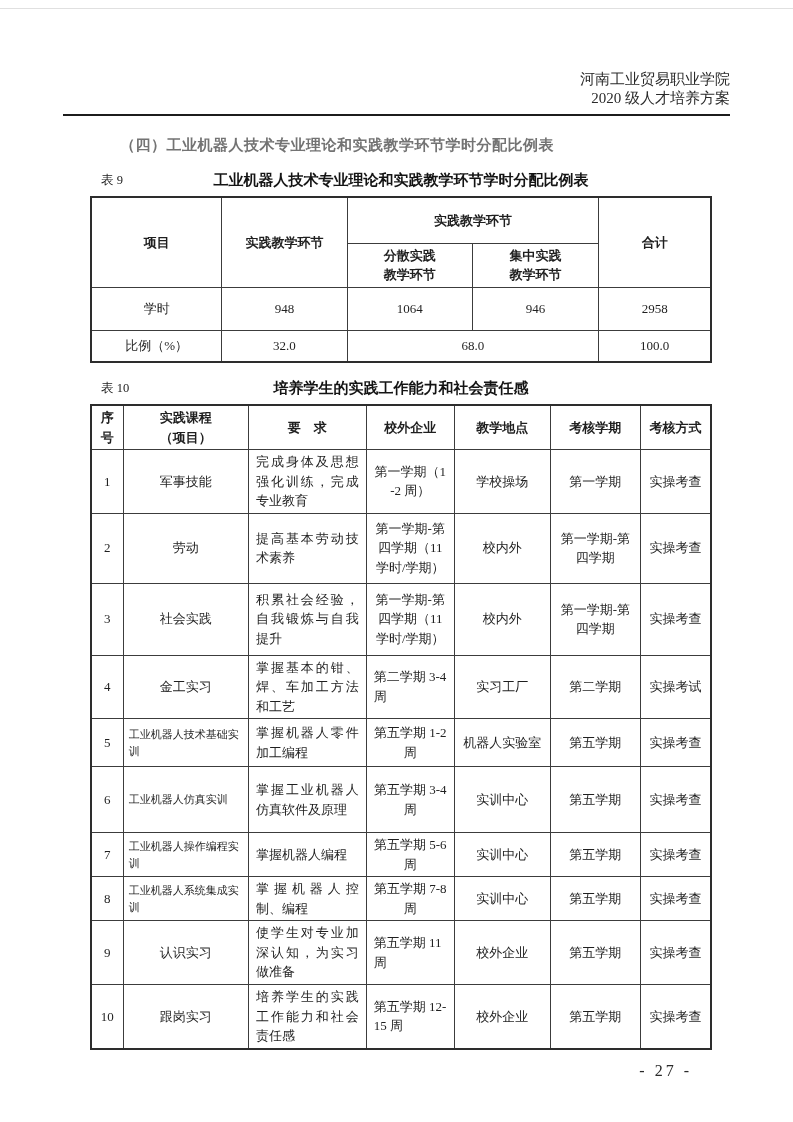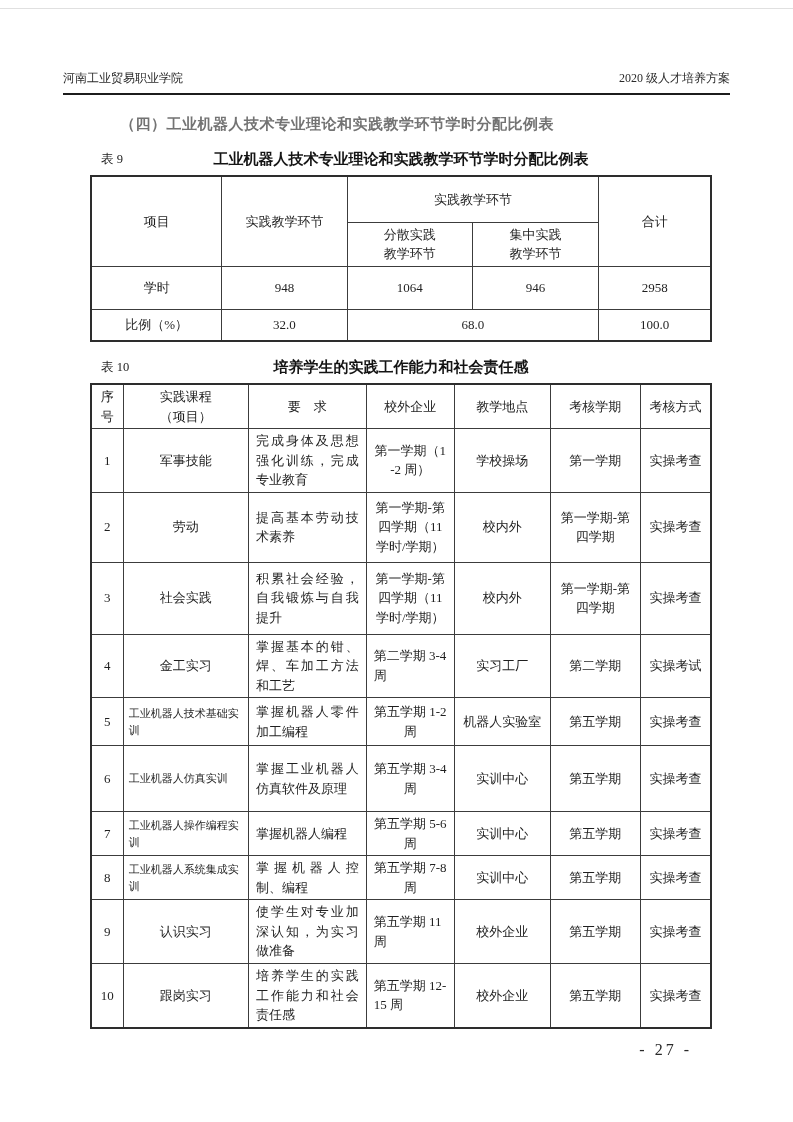--- a/index.html
+++ b/index.html
@@ -19,24 +19,25 @@
     top: 8px; left: 0; right: 0;
     height: 1px;
     background: #e0e0e0;
   }
   .content { padding: 0 63px; }
   .doc-header {
     margin-top: 70px;
     display: flex;
     justify-content: space-between;
     align-items: flex-end;
-    font-size: 12px;
+    font-size: 15px;
     color: #2a2a2a;
     padding-bottom: 6px;
     border-bottom: 2px solid #1c1c1c;
+    flex-direction: column;
   }
   .section-heading {
     margin: 20px 0 0 57px;
     font-size: 15px;
     font-weight: bold;
     color: #737373;
     letter-spacing: 0.5px;
   }
   .table-caption {
     position: relative;
@@ -64,21 +65,21 @@
   }
   th, td {
     border: 1px solid #3c3c3c;
     text-align: center;
     vertical-align: middle;
     font-size: 13px;
     line-height: 1.5;
     padding: 2px 7px;
     word-break: break-all;
   }
-  th { font-weight: normal; white-space: pre-line; }
+  th { font-weight: bold; white-space: pre-line; }
   
   #table9 thead tr:nth-child(1) { height: 46px; }
   #table9 thead tr:nth-child(2) { height: 34px; }
   #table9 tbody tr:nth-child(1) { height: 43px; }
   #table9 tbody tr:nth-child(2) { height: 32px; }
   
   #table10 thead tr { height: 40px; }
   #table10 tbody tr:nth-child(1)  { height: 61px; }
   #table10 tbody tr:nth-child(2)  { height: 70px; }
   #table10 tbody tr:nth-child(3)  { height: 72px; }

